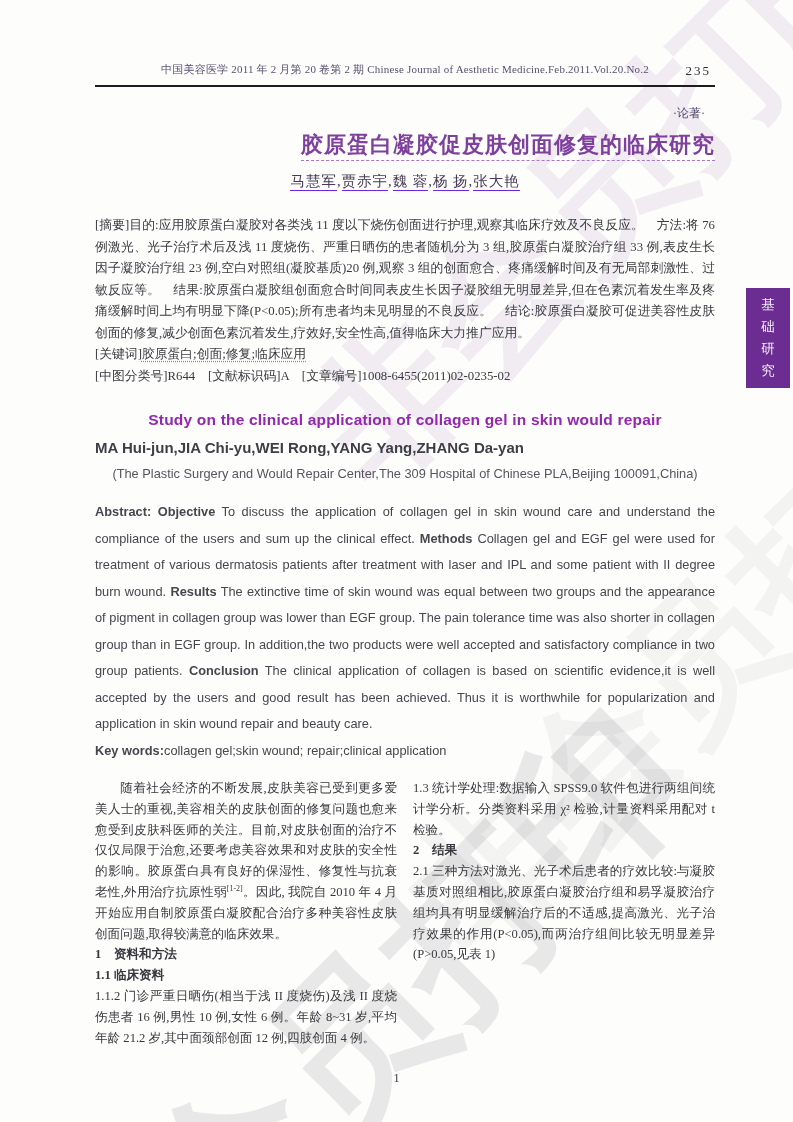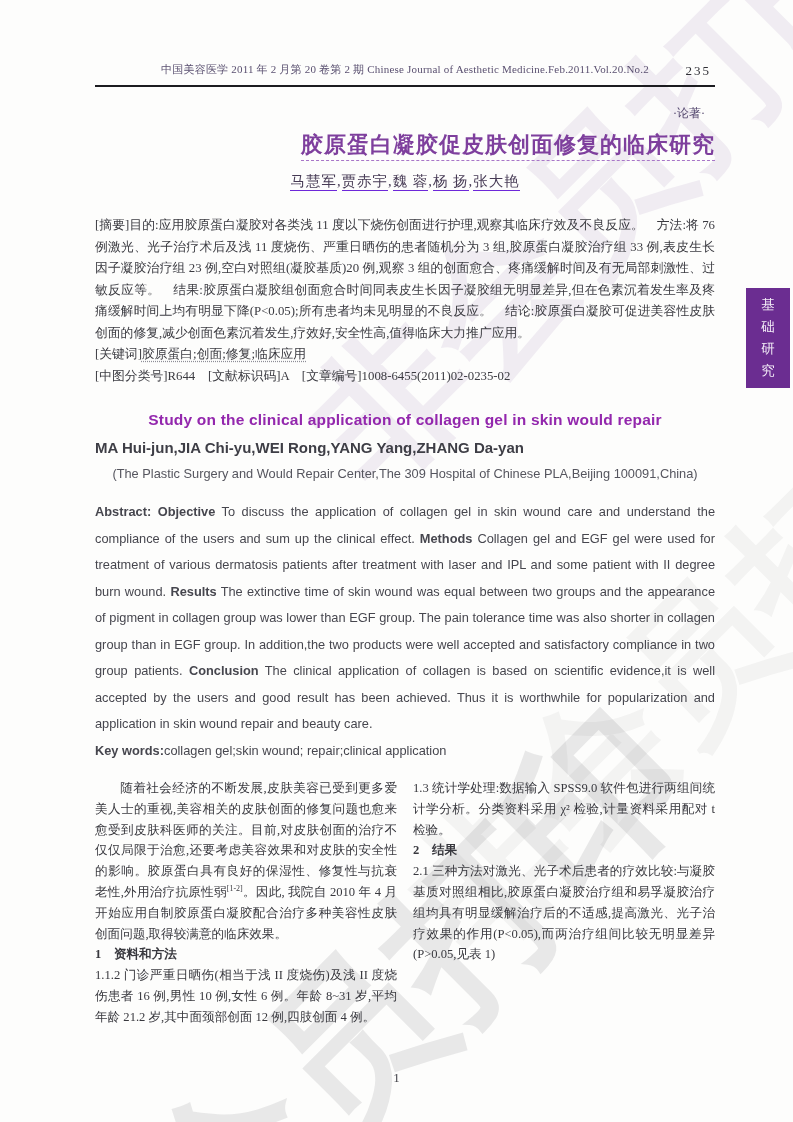--- a/index.html
+++ b/index.html
@@ -109,20 +109,21 @@
 
     <div class="kw-en sans">
       <span class="b">Key words:</span><span>collagen gel;skin wound; repair;clinical application</span>
     </div>
 
     <div class="columns">
 
       <div class="col">
         <p class="indent"><span>随着社会经济的不断发展,皮肤美容已受到更多爱美人士的重视,美容相关的皮肤创面的修复问题也愈来愈受到皮肤科医师的关注。目前,对皮肤创面的治疗不仅仅局限于治愈,还要考虑美容效果和对皮肤的安全性的影响。胶原蛋白具有良好的保湿性、修复性与抗衰老性,外用治疗抗原性弱</span><sup class="cite">[1-2]</sup><span>。因此, 我院自 2010 年 4 月开始应用自制胶原蛋白凝胶配合治疗多种美容性皮肤创面问题,取得较满意的临床效果。</span></p>
         <p class="hsec">1　资料和方法</p>
+        <p class="hsec">1.1 临床资料</p>
         <p>1.1.2 门诊严重日晒伤(相当于浅 II 度烧伤)及浅 II 度烧伤患者 16 例,男性 10 例,女性 6 例。年龄 8~31 岁,平均年龄 21.2 岁,其中面颈部创面 12 例,四肢创面 4 例。</p>
 
       </div>
 
       <div class="col">
         <p>1.3 统计学处理:数据输入 SPSS9.0 软件包进行两组间统计学分析。分类资料采用 χ² 检验,计量资料采用配对 t 检验。</p>
         <p class="hsec">2　结果</p>
         <p>2.1 三种方法对激光、光子术后患者的疗效比较:与凝胶基质对照组相比,胶原蛋白凝胶治疗组和易孚凝胶治疗组均具有明显缓解治疗后的不适感,提高激光、光子治疗效果的作用(P&lt;0.05),而两治疗组间比较无明显差异(P&gt;0.05,见表 1)</p>
 
       </div>

